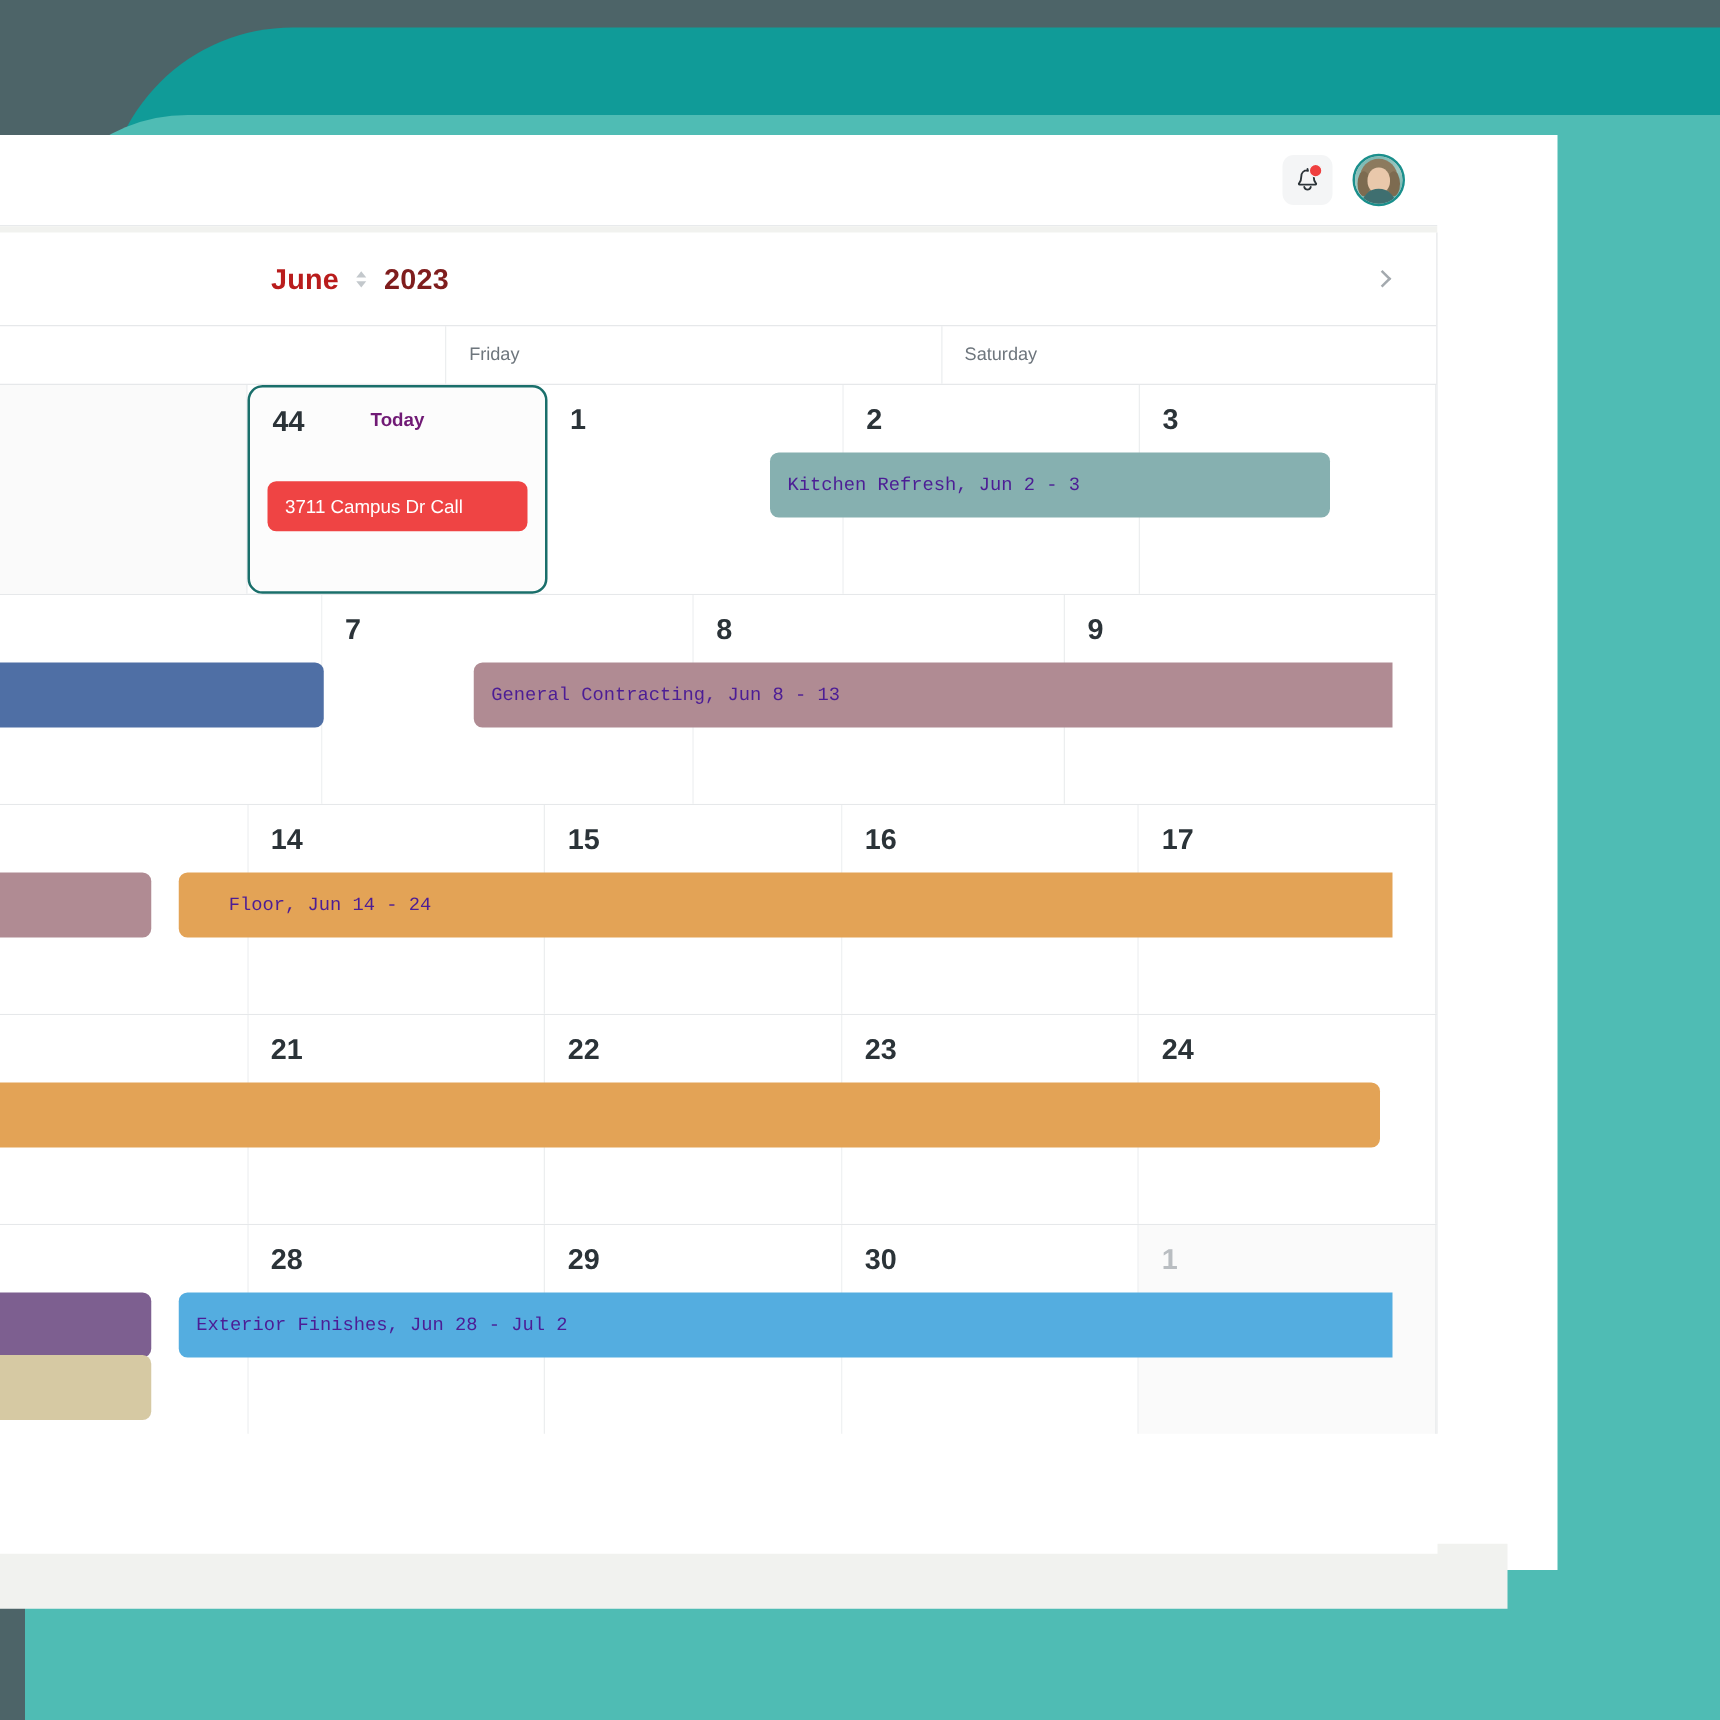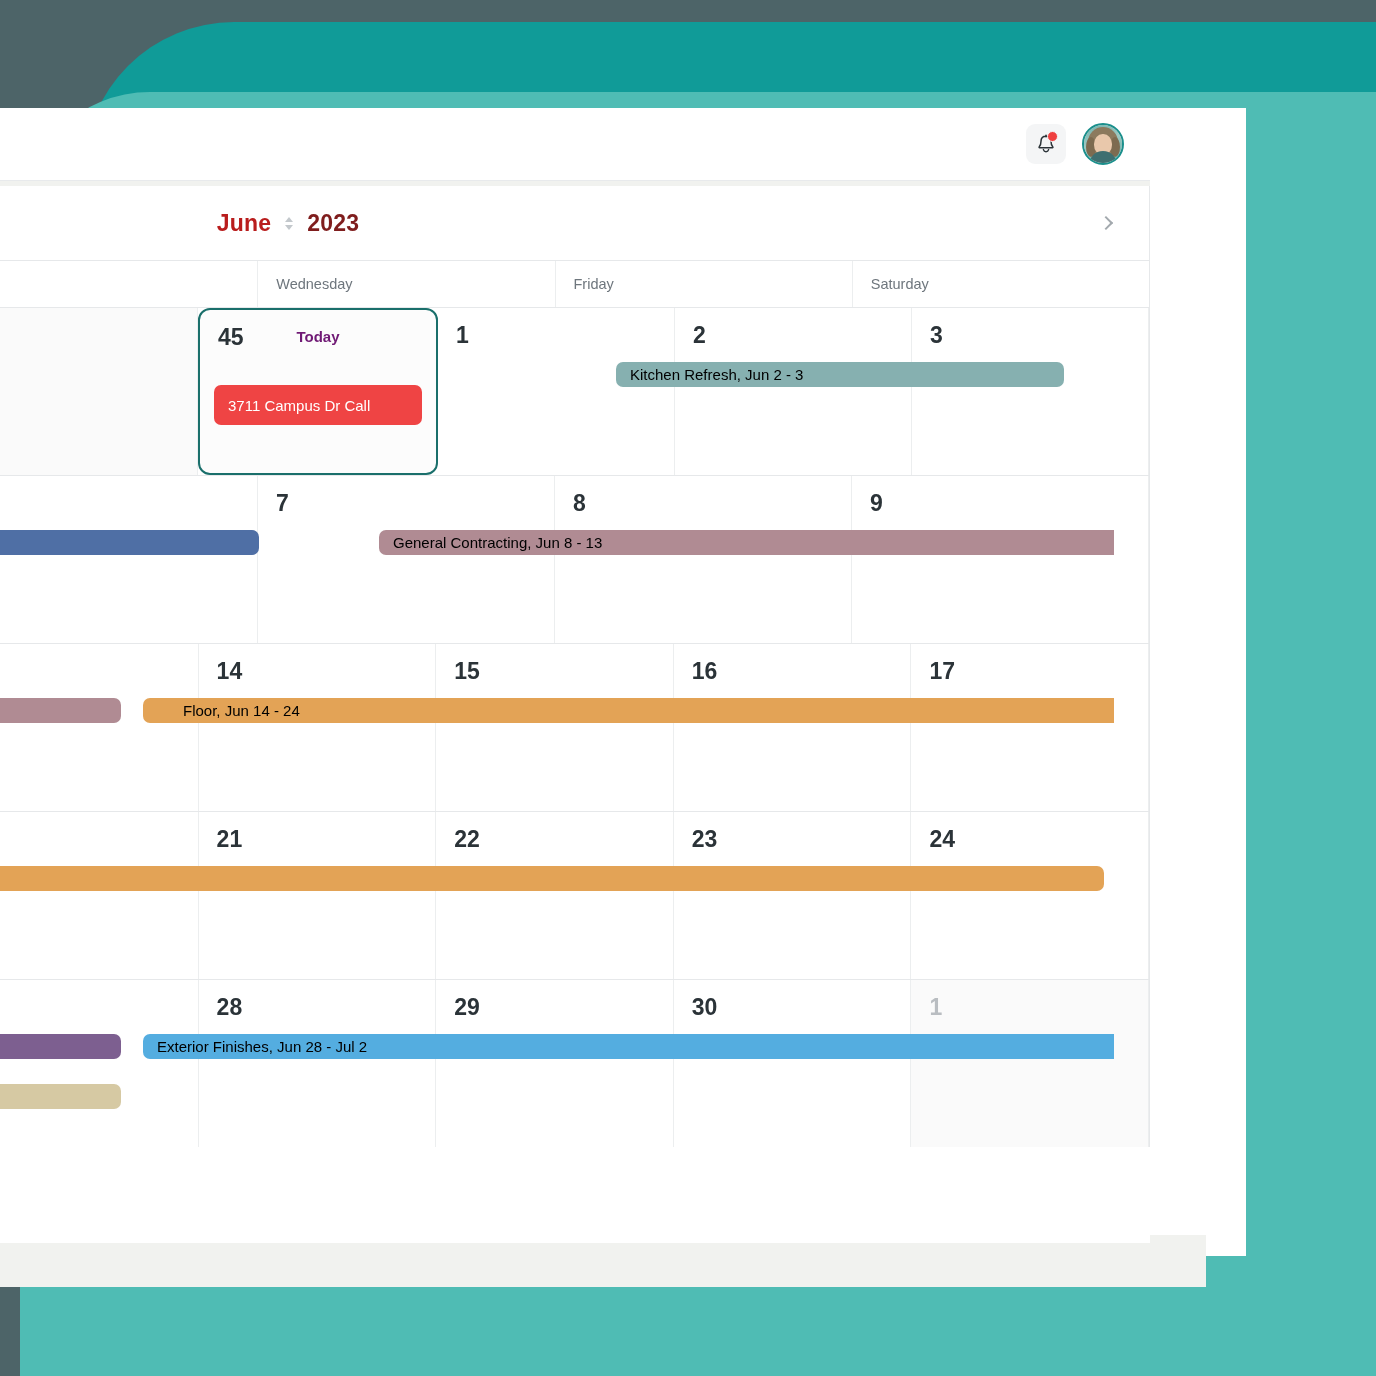--- a/index.html
+++ b/index.html
@@ -129,23 +129,23 @@
   .today-label{
     position:absolute;left:0;right:0;top:18px;text-align:center;
     font-size:15px;font-weight:700;color:#701a75;
   }
   .cell.today{
     border:2.5px solid #1a6f6b;border-radius:12px;background:#fcfcfc;z-index:4;
   }
 
   
   .ev{
-    position:absolute;height:25px;border-radius:7px;display:flex;align-items:center;
-    padding-left:14px;box-sizing:border-box;color:#000000;font-size:15px;
-    white-space:nowrap;overflow:hidden;cursor:pointer;z-index:5;
+    position:absolute;height:52px;border-radius:7px;display:flex;align-items:center;
+    padding-left:14px;box-sizing:border-box;color:#4c1d95;font-size:15px;
+    white-space:nowrap;overflow:hidden;cursor:pointer;z-index:5;font-family:Liberation Mono, monospace;
   }
   .ev.lcut{border-top-left-radius:0;border-bottom-left-radius:0;}
   .ev.rcut{border-top-right-radius:0;border-bottom-right-radius:0;}
   .ev-inpill{
     position:absolute;left:14px;top:56px;right:14px;height:40px;border-radius:7px;
     display:flex;align-items:center;padding-left:14px;box-sizing:border-box;
     color:#fff;font-size:15px;cursor:pointer;
   }
 </style>
 </head>
@@ -206,30 +206,29 @@
         <span class="my-year">2023</span>
       </div>
     </div>
     <div class="nav-next">
       <span class="chev"></span>
     </div>
   </div>
 
   <div class="dow-row" id="dow-row">
       <div class="dow">ay</div>
-      <div class="dow">Wednesday</div>
       <div class="dow">Friday</div>
       <div class="dow">Saturday</div>
     </div>
 
   <div id="weeks">
       <div class="week">
         <div class="cell outside"></div>
         <div class="cell today">
-          <span class="daynum">45</span>
+          <span class="daynum">44</span>
           <span class="today-label">Today</span>
           <div class="ev-inpill" style="background: #ef4444; margin-top: 19px;">3711 Campus Dr Call</div>
         </div>
         <div class="cell">
           <span class="daynum">1</span>
         </div>
         <div class="cell">
           <span class="daynum">2</span>
         </div>
         <div class="cell">

